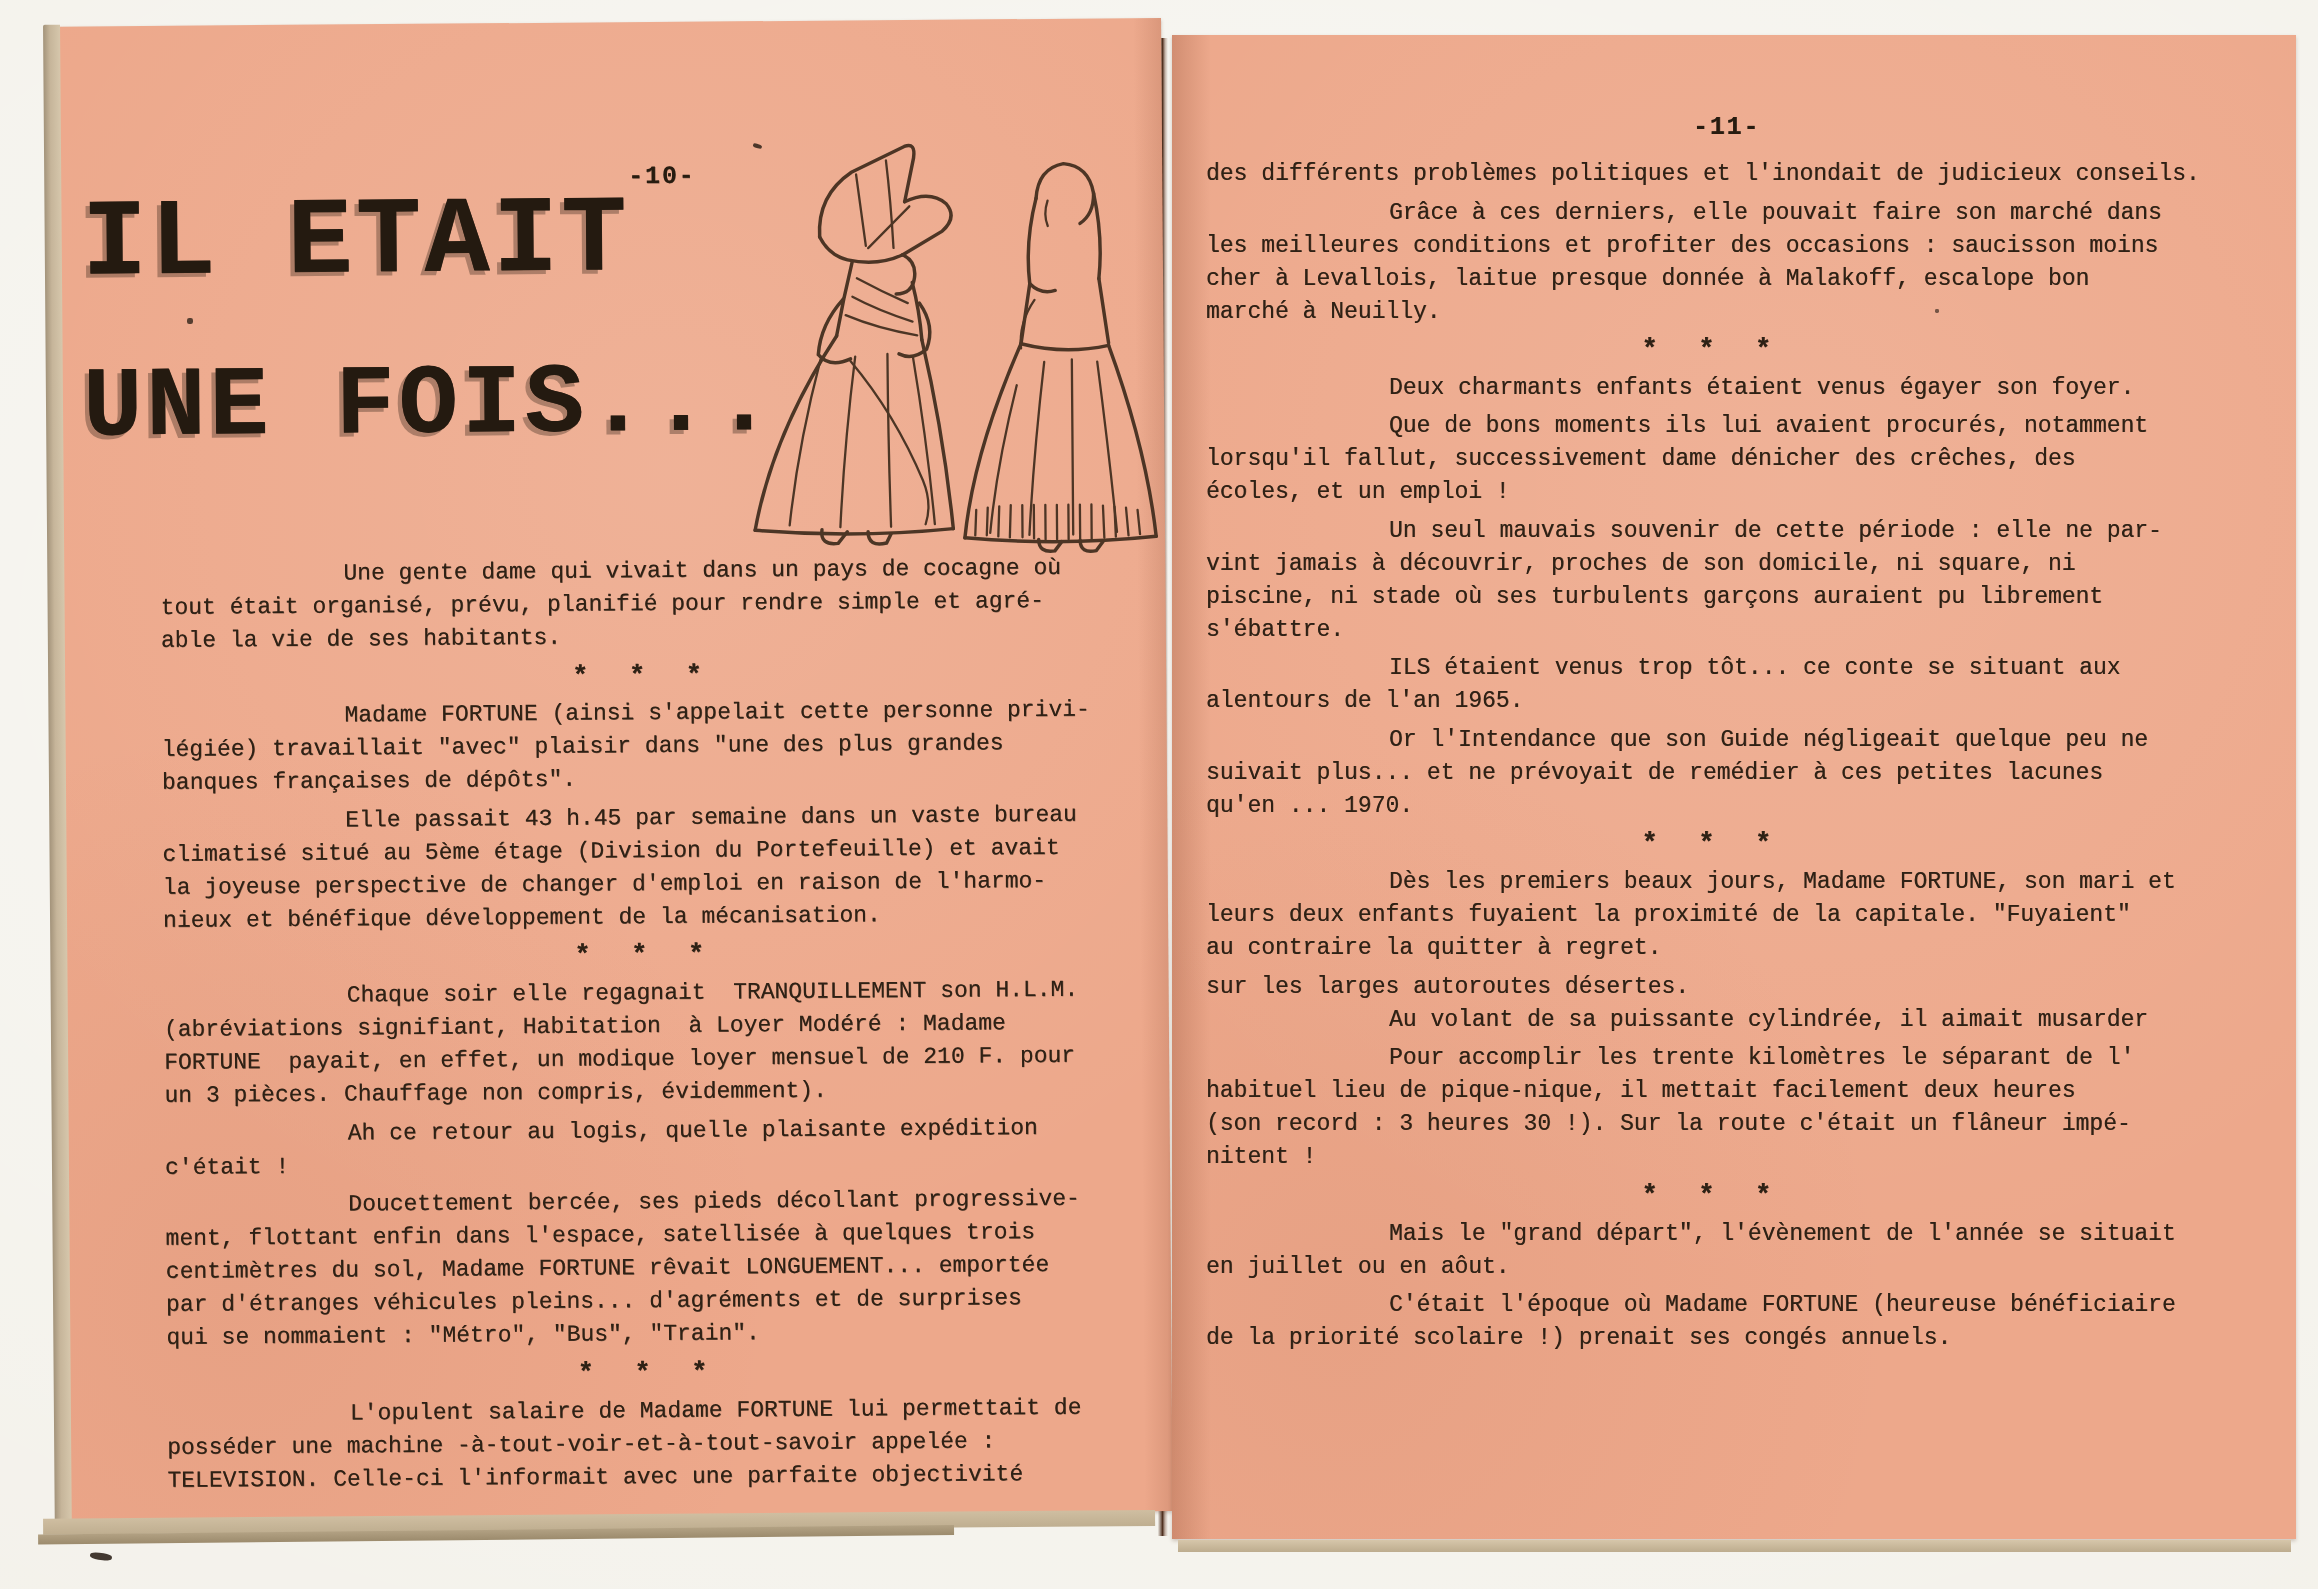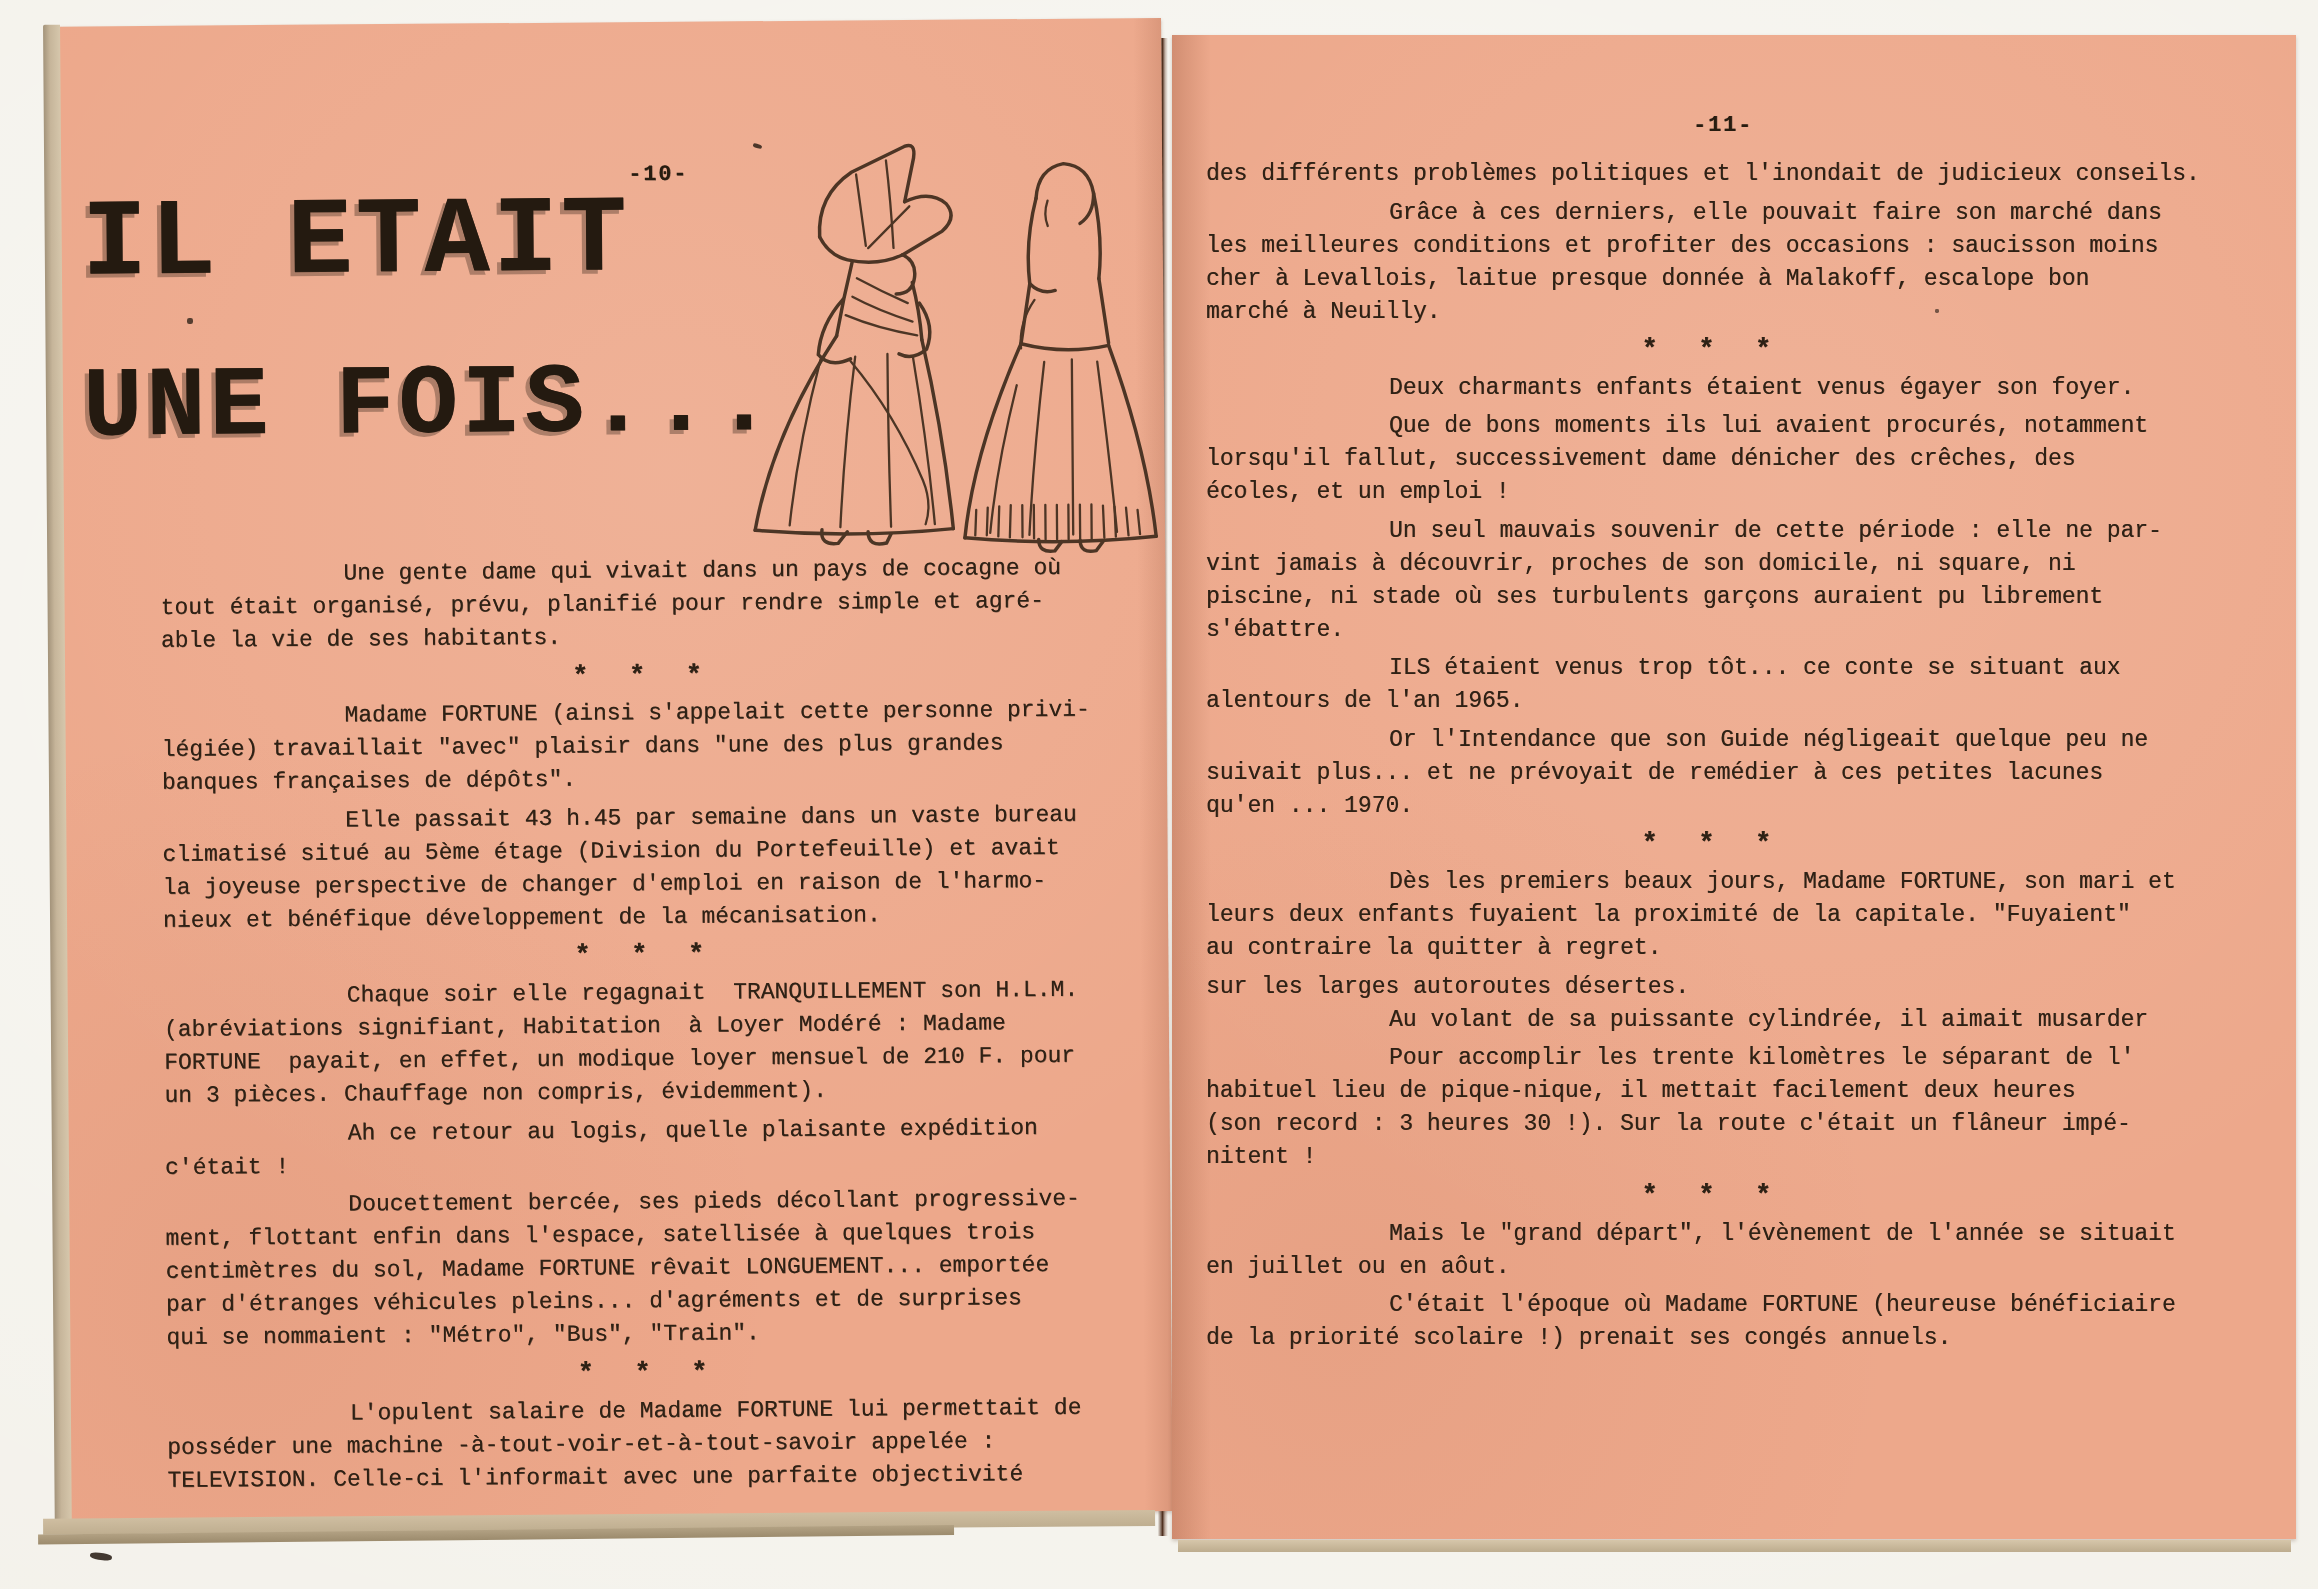--- a/index.html
+++ b/index.html
@@ -58,21 +58,21 @@
   .stack-edge-right{
     position:absolute;left:1178px;top:1540px;width:1113px;height:12.2px;
     background:linear-gradient(180deg,#d6c6aa,#bdac8e);
   }
   .spine{
     position:absolute;left:1158px;top:38px;width:9.8px;height:1498px;
     background:linear-gradient(90deg,rgba(80,35,15,0.05),rgba(62,28,10,0.9) 45%,rgba(95,45,20,0.35) 70%,rgba(0,0,0,0));
   }
   .page-number{
     position:absolute;
-    font-size:22px;font-weight:bold;letter-spacing:1.8px;
+    font-size:25px;font-weight:bold;letter-spacing:1.8px;
     color:#271c10;
     text-shadow:0.4px 0.4px 0.5px rgba(40,28,18,0.65);
   }
   .chapter-title{
     position:absolute;left:21px;top:164px;
     font-weight:bold;color:#241a10;line-height:1;
     text-shadow:-4.3px 4.3px 0 rgba(46,32,20,0.34), 0.3px 0.3px 0 rgba(36,26,16,0.9);
     letter-spacing:3.1px;
   }
   .title-line-1{font-size:109px;}

